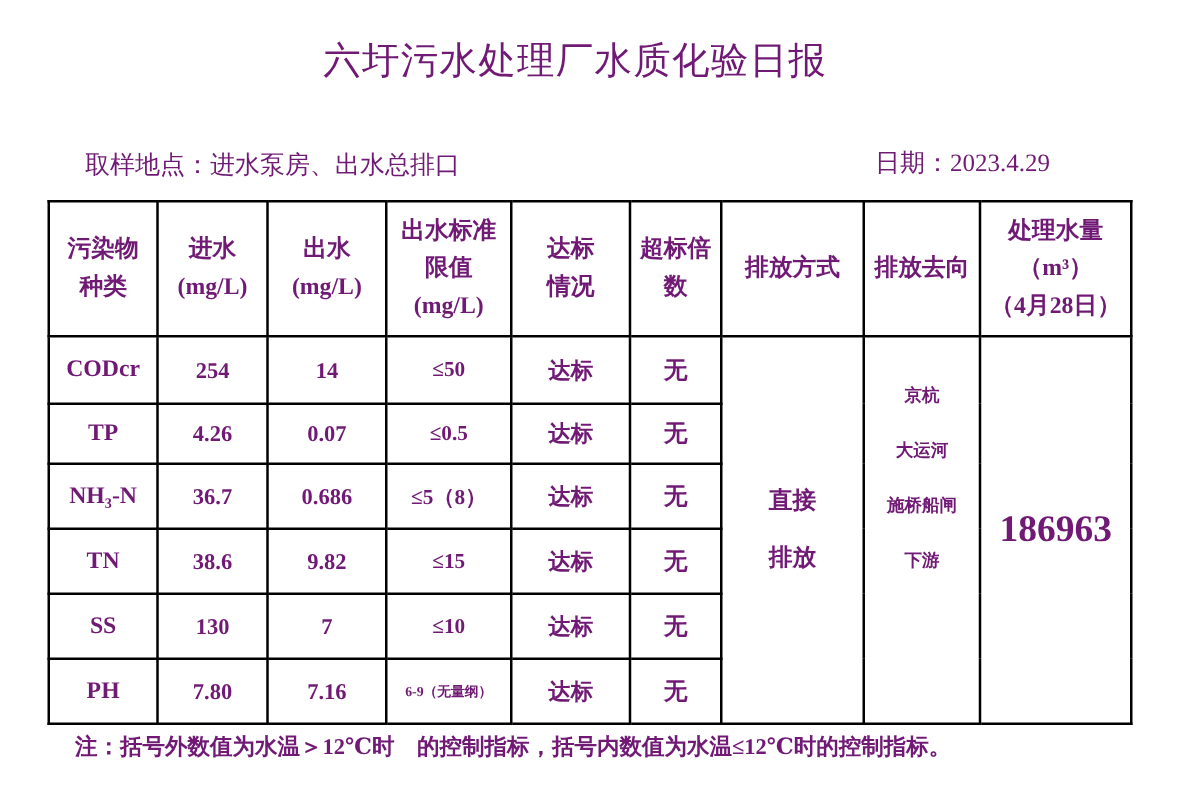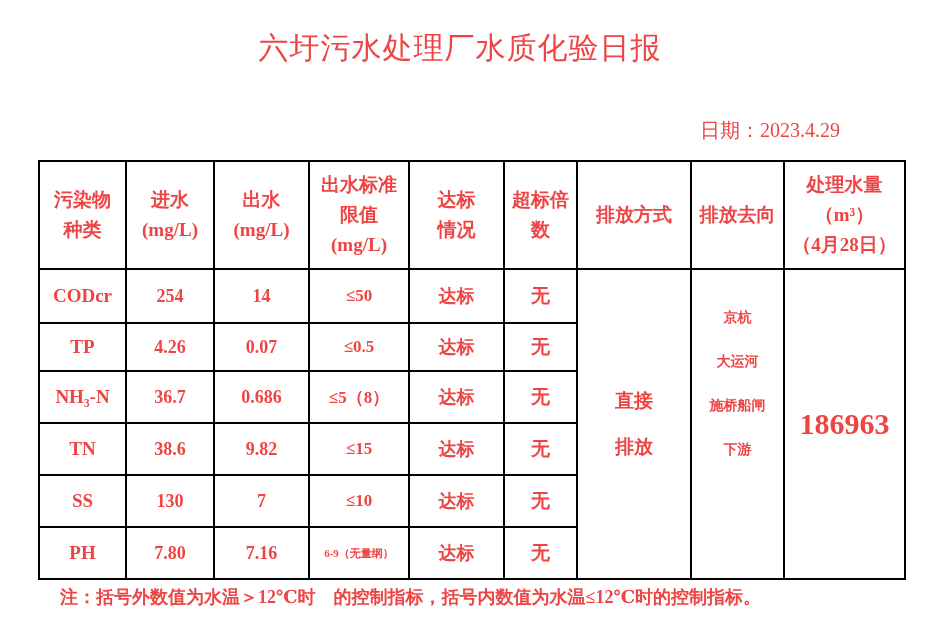--- a/index.html
+++ b/index.html
@@ -1,19 +1,19 @@
 <!DOCTYPE html>
 <html><head>
 <meta charset="utf-8">
 <style>
   html,body{margin:0;padding:0;background:#ffffff;}
   .page{
     position:relative;
     width:948px;height:636px;
-    background:#ffffff;color:#ef4444;
+    background:#ffffff;color:#701a75;
     font-family:"Liberation Serif","DejaVu Serif",serif;
     overflow:hidden;
   }
   .title{
     position:absolute;top:28px;left:0;width:920px;
     text-align:center;
     font-size:30px;font-weight:400;letter-spacing:1px;
     white-space:nowrap;
   }
   .info-sampling{
@@ -54,20 +54,21 @@
     font-size:18px;font-weight:bold;white-space:nowrap;
   }
 </style>
 </head>
 <body>
 
 <div class="page">
 
   <div class="title">六圩污水处理厂水质化验日报</div>
 
+  <div class="info-sampling">取样地点：进水泵房、出水总排口</div>
   <div class="info-date">日期：2023.4.29</div>
 
   <table class="report">
     <colgroup>
       <col style="width:87px">
         <col style="width:88px">
         <col style="width:95px">
       <col style="width:100px">
         <col style="width:95px">
         <col style="width:73px">

